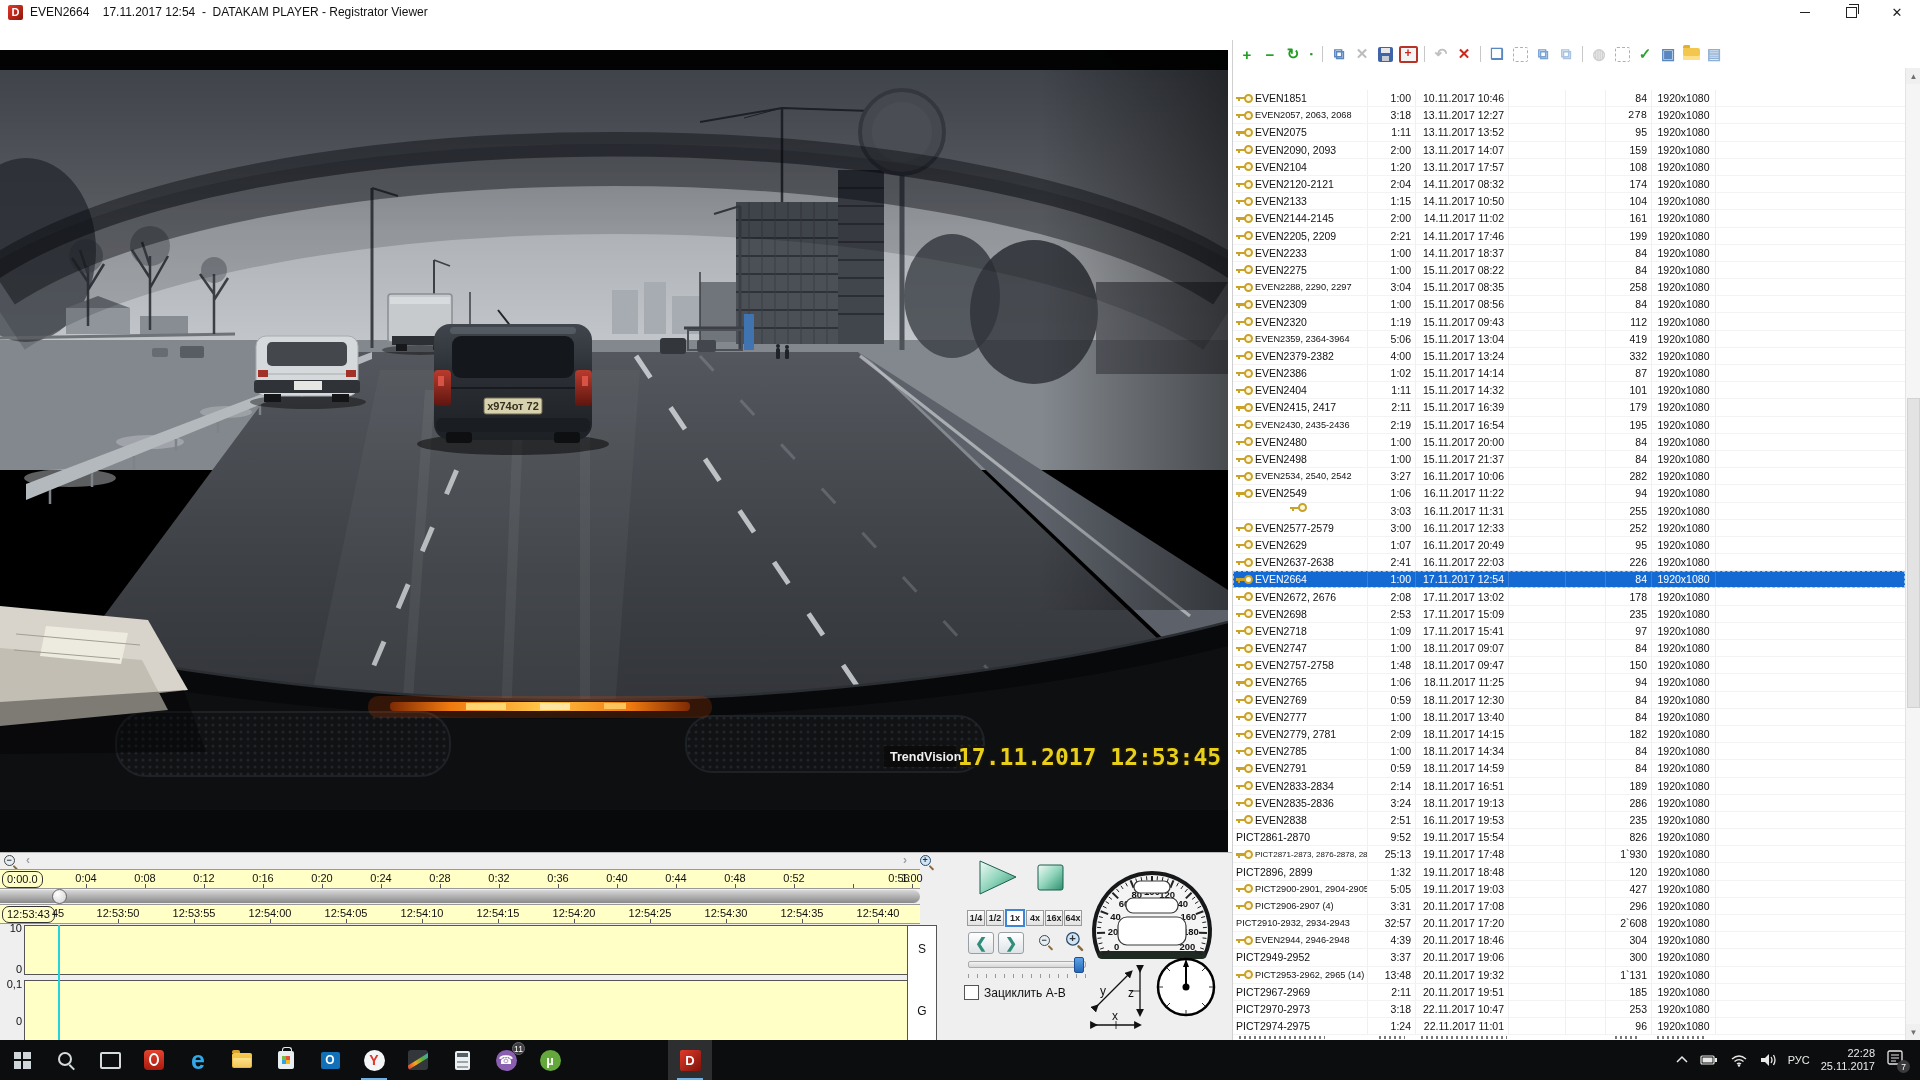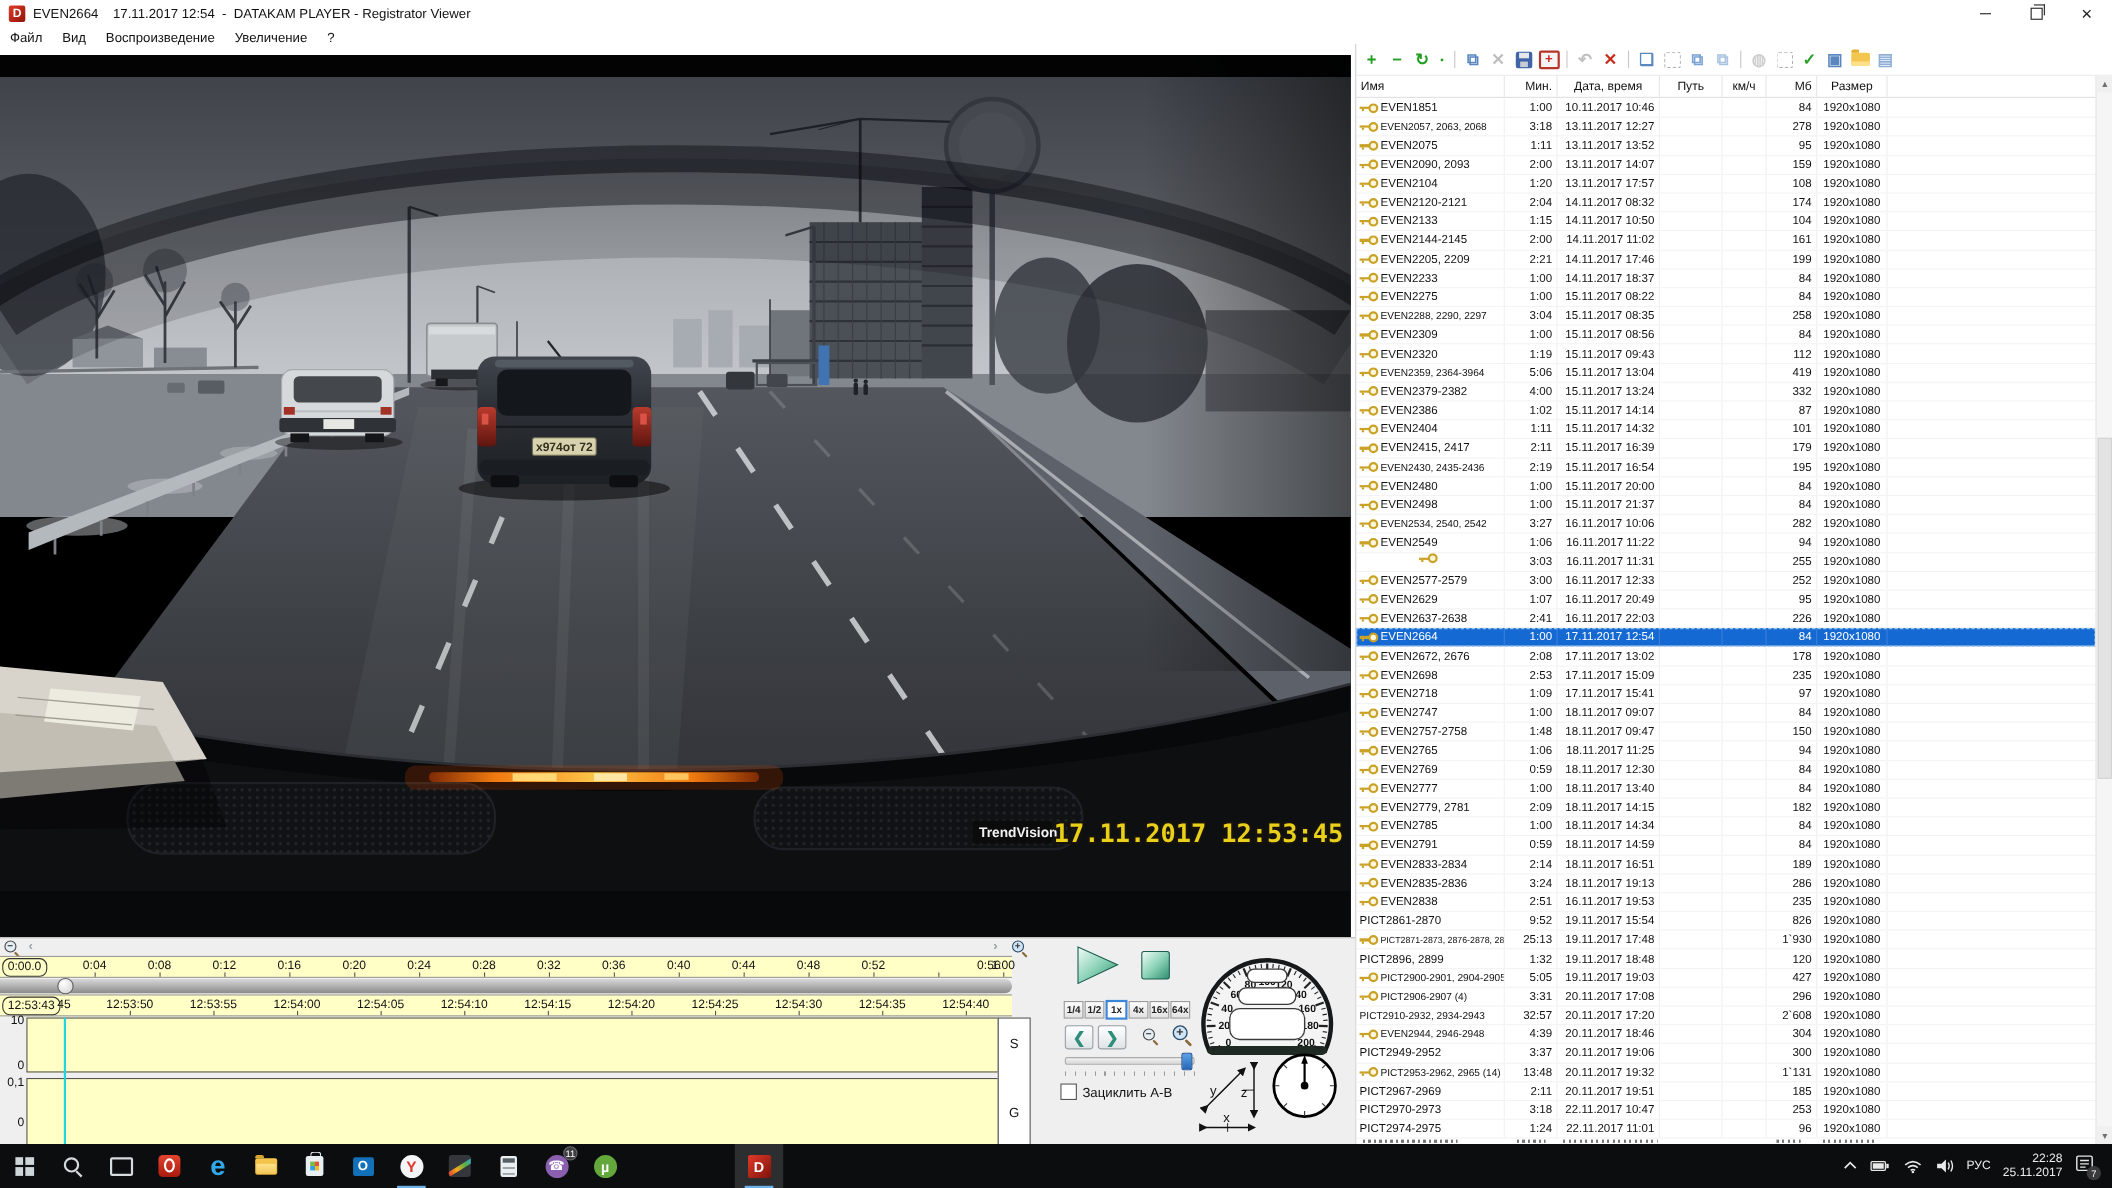--- a/index.html
+++ b/index.html
@@ -162,27 +162,20 @@
         </span>
       <span class="wbtn">
           <span class="glyph-restore"></span>
         </span>
       <span class="wbtn">
           <span class="glyph-close">✕</span>
         </span>
     </div>
   </div>
 
-  <div id="menubar">
-      <div class="menu-item">Файл</div>
-      <div class="menu-item">Вид</div>
-      <div class="menu-item">Воспроизведение</div>
-      <div class="menu-item">Увеличение</div>
-      <div class="menu-item">?</div>
-    </div>
 
   <div id="video">
     <svg width="1228" height="802" viewBox="0 0 1228 802" preserveAspectRatio="none">
       <defs>
         <linearGradient id="skyg" x1="0" y1="0" x2="0" y2="1">
             <stop offset="0" stop-color="#71777f"></stop>
             <stop offset="0.55" stop-color="#aeb2b6"></stop>
             <stop offset="1" stop-color="#c9ccd0"></stop>
           </linearGradient>
         <linearGradient id="roadg" x1="0" y1="0" x2="0" y2="1">
@@ -426,30 +419,20 @@
         <span class="tbi">
           <span class="tb-dashed"></span>
         </span>
         <span class="tbi" style="color: rgb(44, 160, 44);">✓</span>
         <span class="tbi" style="color: rgb(91, 135, 192);">▣</span>
         <span class="tbi">
           <span class="tb-folderop"></span>
         </span>
         <span class="tbi" style="color: rgb(143, 176, 214);">▤</span>
       </div>
-    <div id="thead">
-        <div class="hc a-l" style="width: 135px;">Имя</div>
-        <div class="hc a-r" style="width: 48px;">Мин.</div>
-        <div class="hc a-c" style="width: 93px;">Дата, время</div>
-        <div class="hc a-c" style="width: 57px;">Путь</div>
-        <div class="hc a-c" style="width: 40px;">км/ч</div>
-        <div class="hc a-r" style="width: 46px;">Мб</div>
-        <div class="hc a-c" style="width: 64px;">Размер</div>
-        <div class="hc fill"></div>
-      </div>
     <div id="tbody">
         <div class="trow">
           <div class="cell c0" style="width: 135px;">
             <span class="key">
               <b class="kb"></b>
               <i class="ks"></i>
             </span>
             <span class="nm">EVEN1851</span>
           </div>
           <div class="cell a-r" style="width: 48px;">1:00</div>
@@ -465,21 +448,21 @@
             <span class="key">
               <b class="kb"></b>
               <i class="ks"></i>
             </span>
             <span class="nm long">EVEN2057, 2063, 2068</span>
           </div>
           <div class="cell a-r" style="width: 48px;">3:18</div>
           <div class="cell a-r" style="width: 93px;">13.11.2017 12:27</div>
           <div class="cell a-l" style="width: 57px;"></div>
           <div class="cell a-l" style="width: 40px;"></div>
-          <div class="cell a-r" style="width: 46px;">278</div>
+          <div class="cell a-r" style="width: 46px; font-family: Liberation Mono, monospace;">278</div>
           <div class="cell a-c" style="width: 64px;">1920x1080</div>
           <div class="cell fillc"></div>
         </div>
         <div class="trow">
           <div class="cell c0" style="width: 135px;">
             <span class="key">
               <b class="kb"></b>
               <i class="ks"></i>
             </span>
             <span class="nm">EVEN2075</span>

